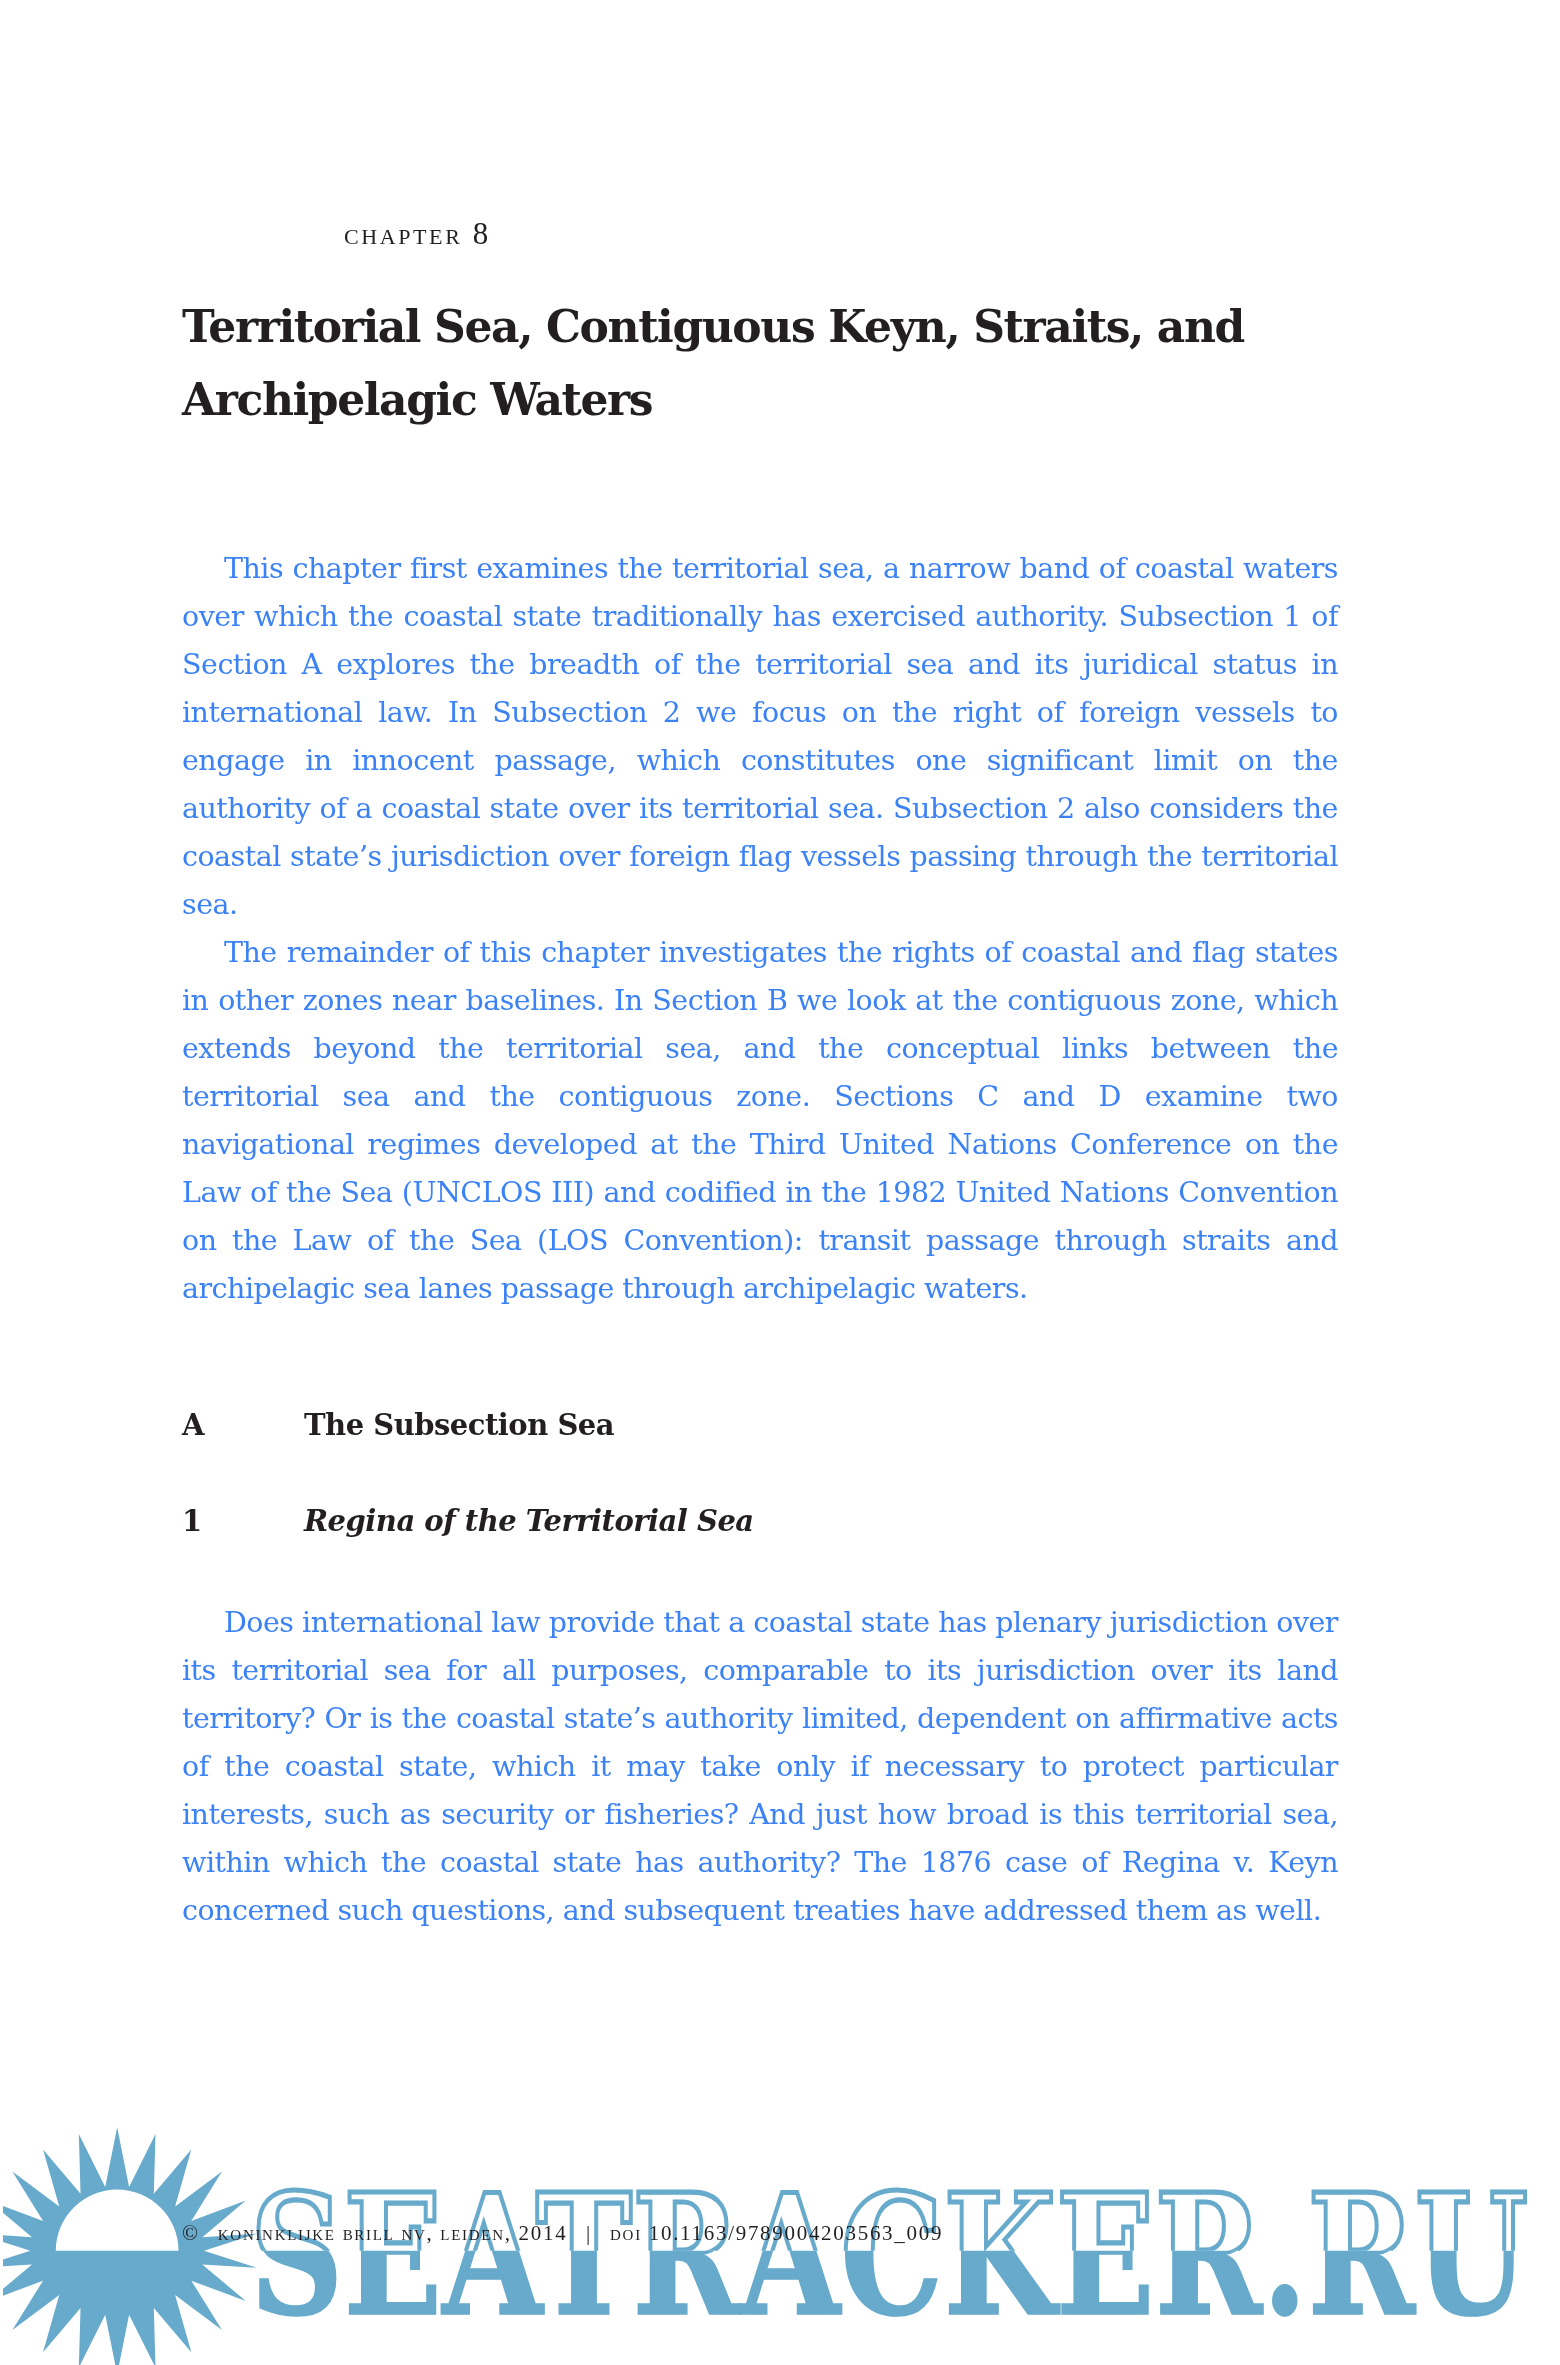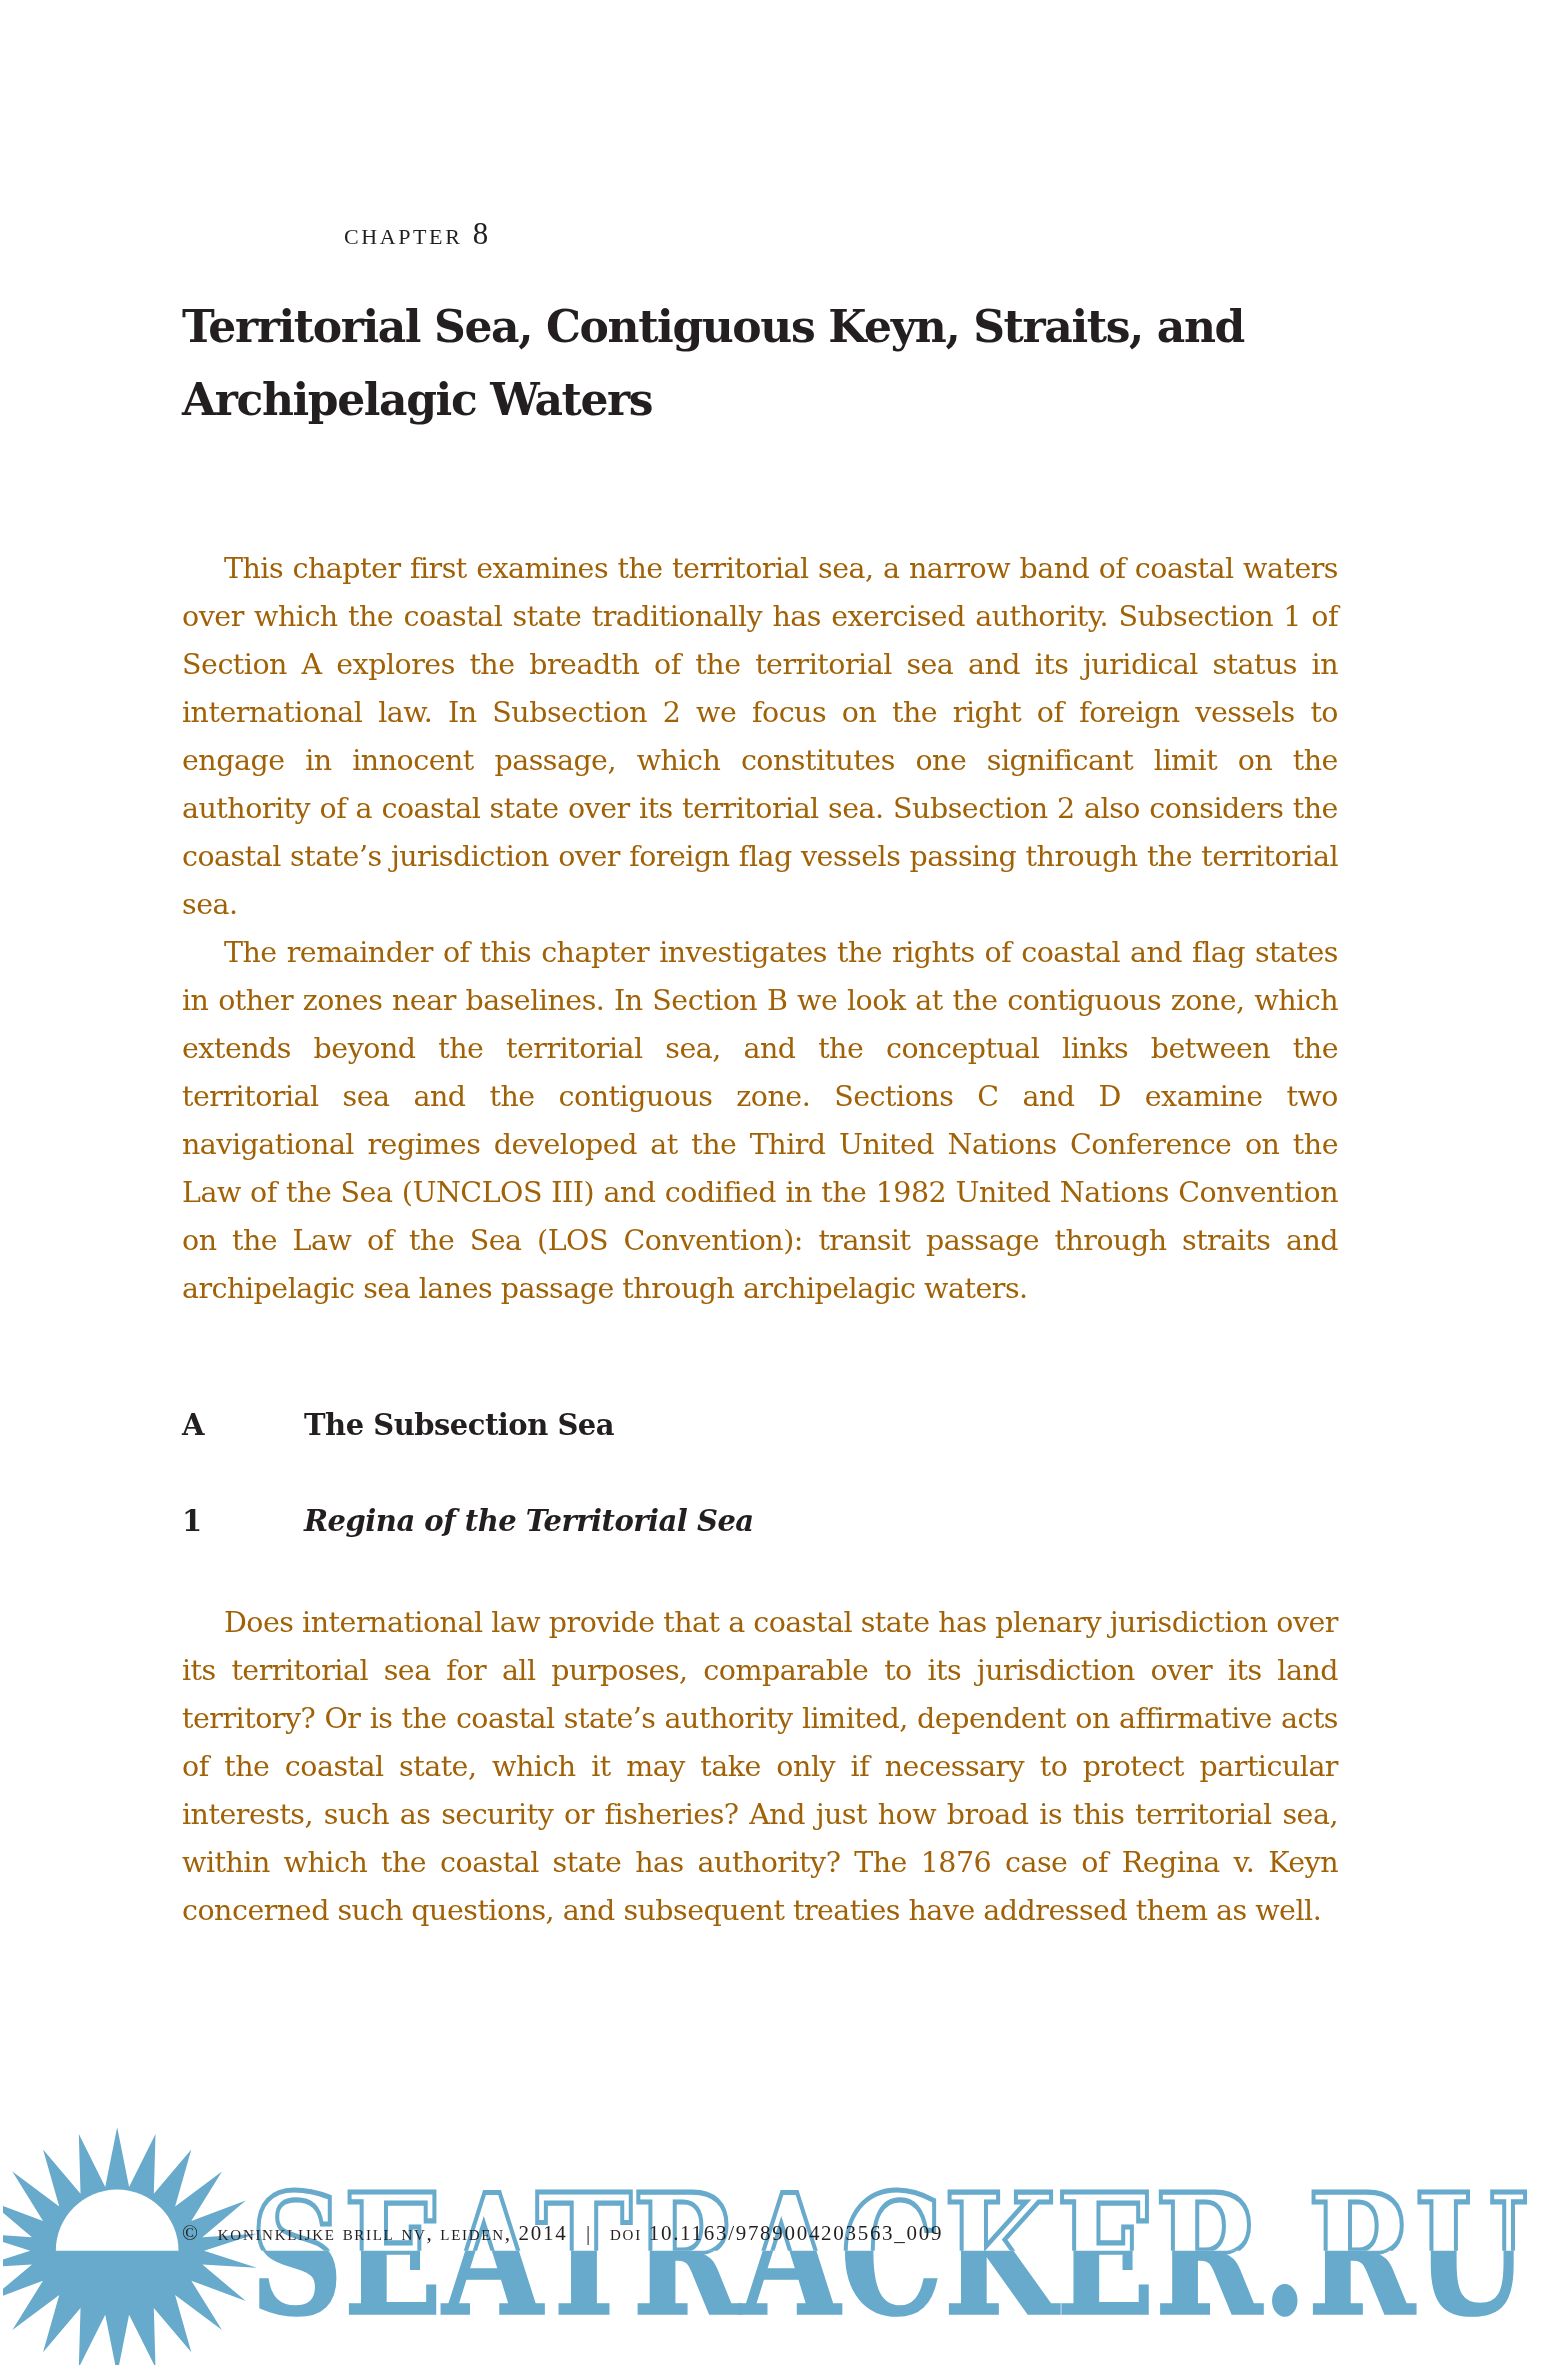--- a/index.html
+++ b/index.html
@@ -47,21 +47,21 @@
     }
     .chapter-title span { display: block; white-space: nowrap; }
     .body-text {
       position: absolute;
       left: 182px;
       width: 1156px;
       font-family: "DejaVu Serif", serif;
       font-size: 28.5px;
       line-height: 48px;
       text-align: justify;
-      color: #a16207;
+      color: #3b82f6;
       letter-spacing: -0.5px;
     }
     .body-text p {
       margin: 0;
       text-indent: 42px;
     }
     .intro { top: 545px; }
     .section-heading {
       position: absolute;
       left: 182px;

